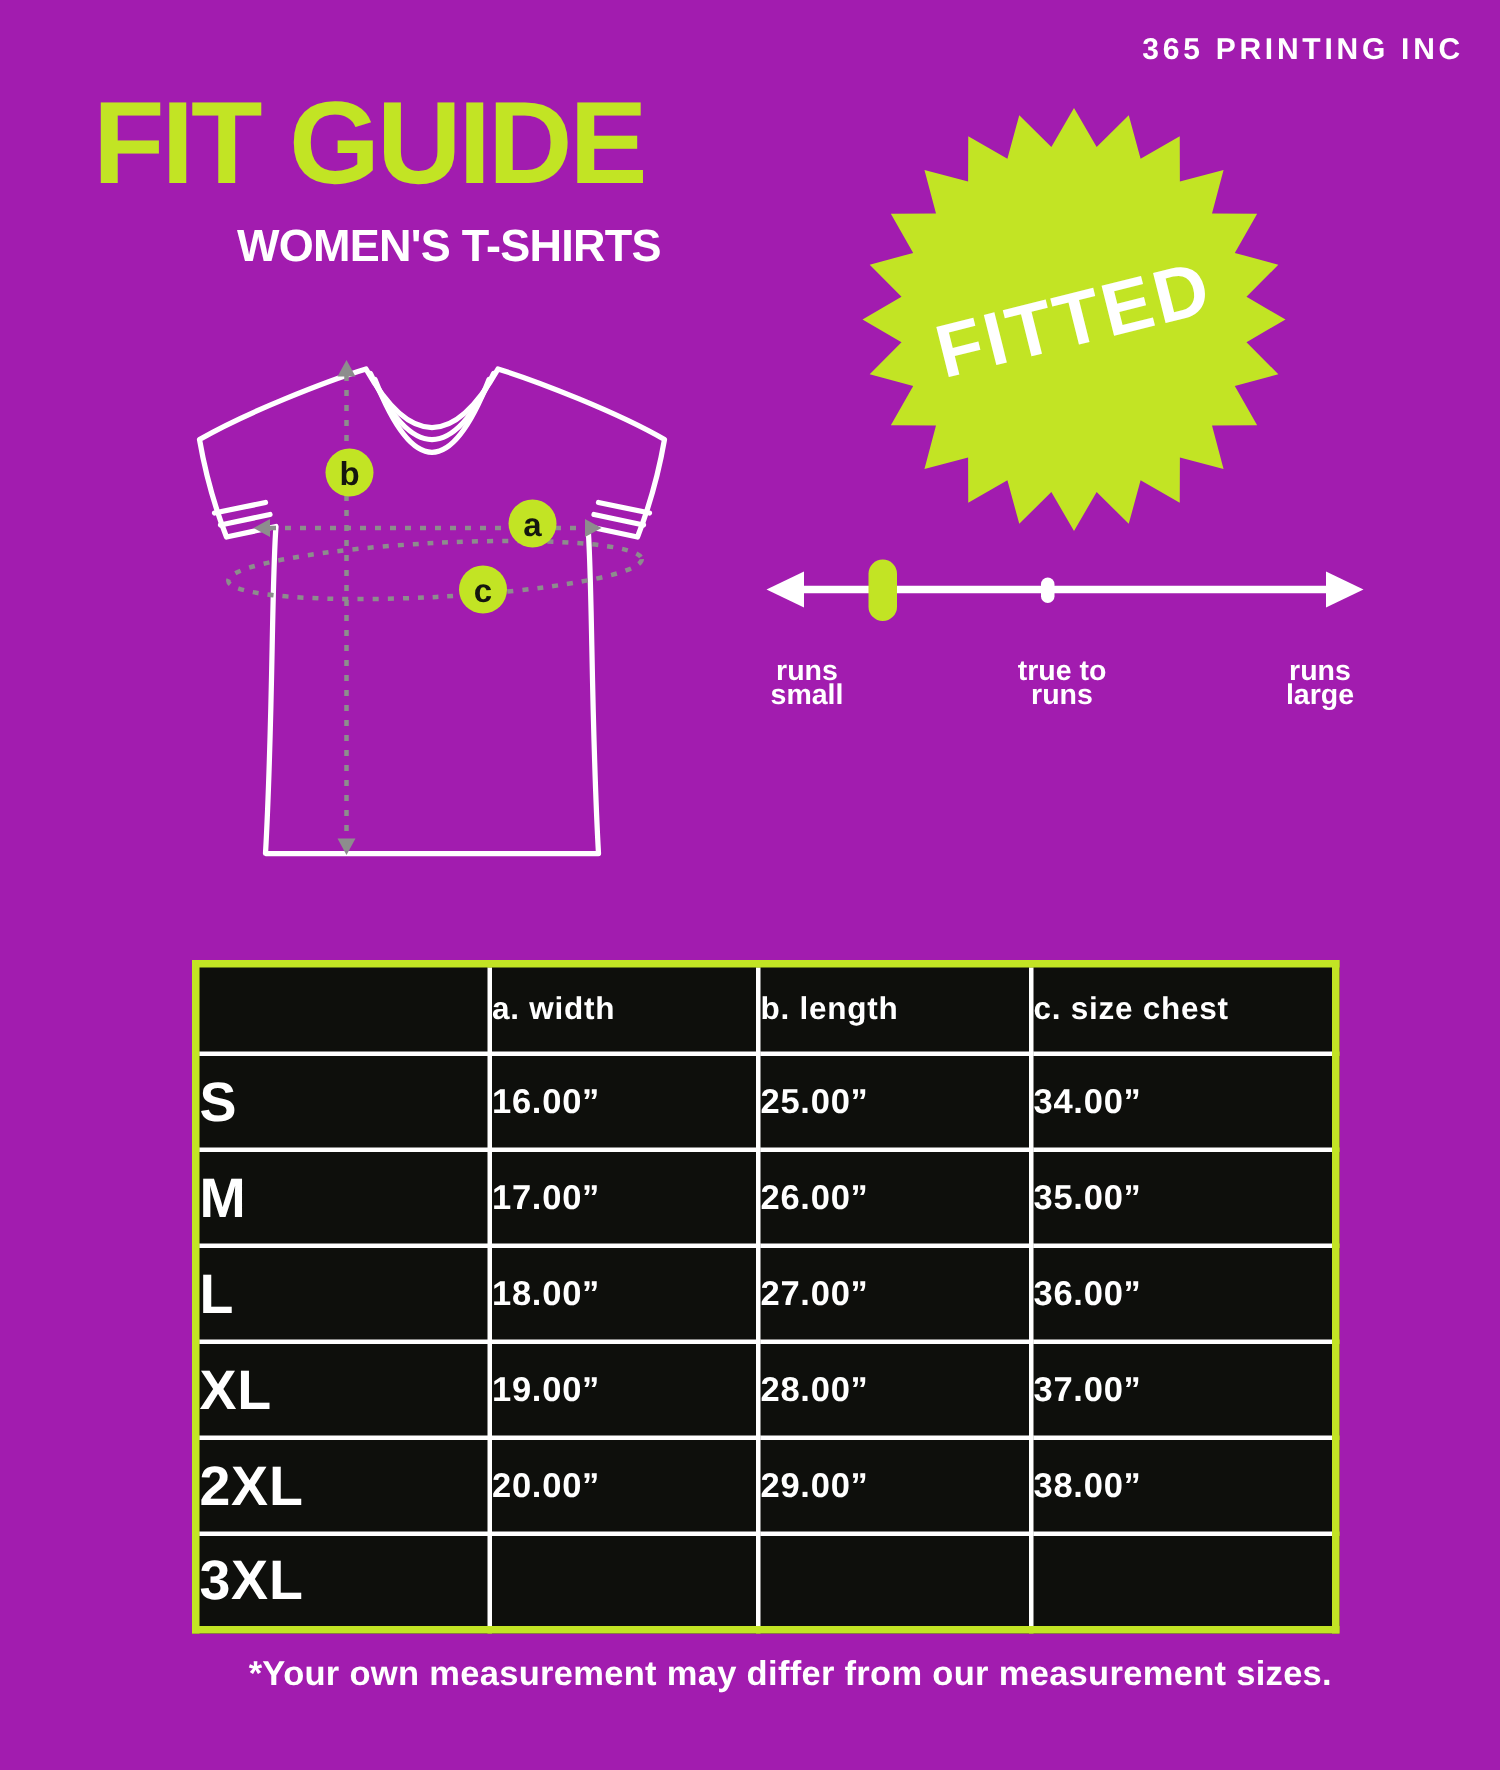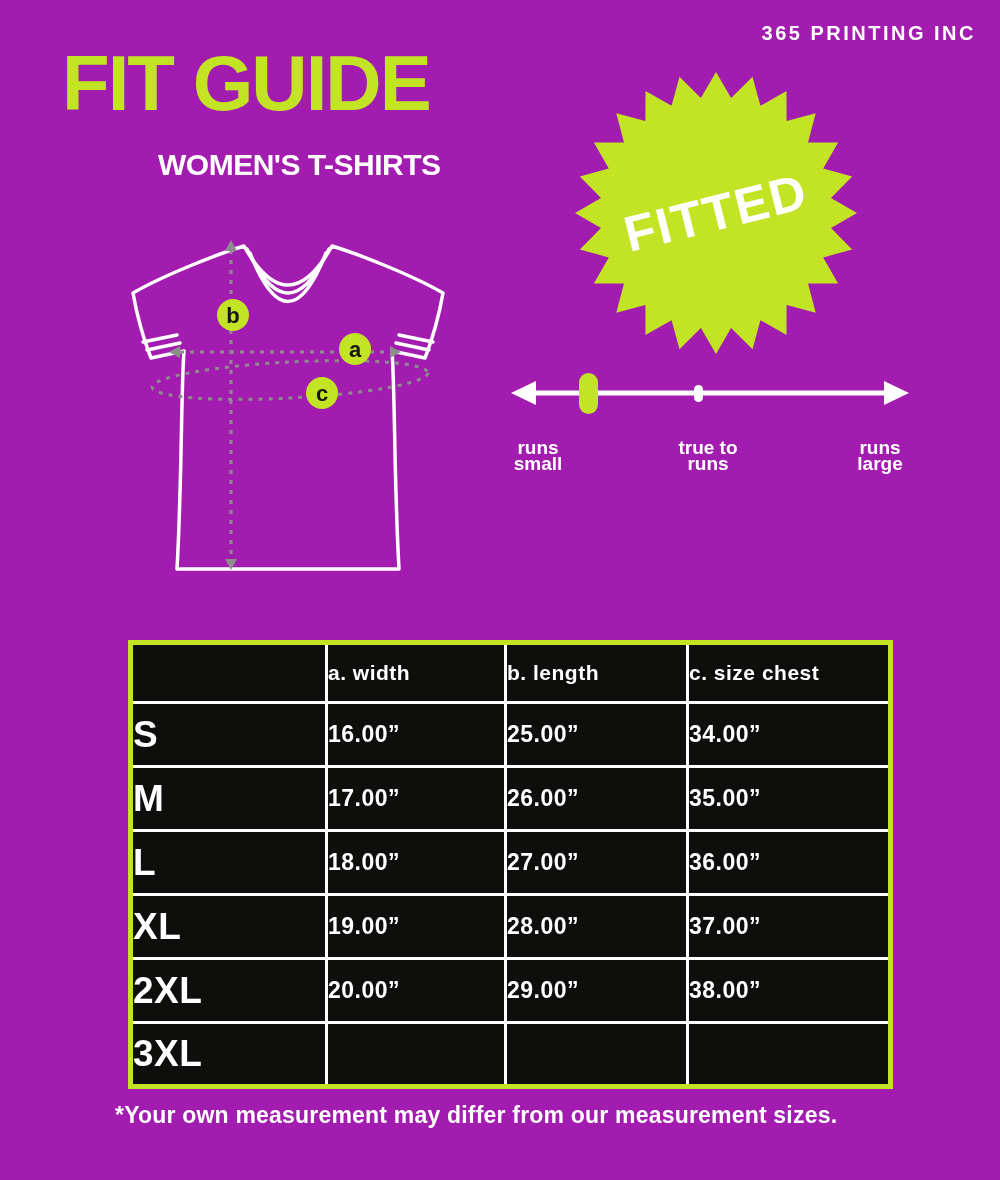--- a/index.html
+++ b/index.html
@@ -7,21 +7,21 @@
     position:relative;width:1000px;height:1180px;overflow:hidden;
     background:#a21caf;
     font-family:"Liberation Sans", sans-serif;
     -webkit-font-smoothing:antialiased;
   }
   .brand{
     position:absolute;top:22px;right:24px;
     color:#fff;font-size:20px;font-weight:bold;letter-spacing:2.5px;
   }
   .title{
-    position:absolute;left:62px;top:44px;
+    position:absolute;left:62px;top:56px;
     color:#c2e424;font-size:78px;font-weight:bold;letter-spacing:-2px;line-height:78px;
   }
   .subtitle{
     position:absolute;left:158px;top:148px;
     color:#fff;font-size:30px;font-weight:bold;letter-spacing:-0.5px;line-height:34px;
   }
   .tshirt{position:absolute;left:120px;top:230px;}
   .badge{position:absolute;left:571px;top:68px;width:290px;height:290px;}
   .badge text{
     font-family:"Liberation Sans", sans-serif;
@@ -43,22 +43,22 @@
   table.size-table td{
     border:3px solid #ffffff;color:#fff;text-align:left;vertical-align:middle;
     font-weight:bold;padding:0;
   }
   tr.hrow{height:60px;}
   tr.drow{height:64px;}
   td.hcell{font-size:21px;letter-spacing:0.5px;}
   td.scell{font-size:37px;letter-spacing:0.5px;}
   td.vcell{font-size:23px;letter-spacing:0.5px;}
   .footnote{
-    position:absolute;left:115px;top:1102px;width:760px;
-    color:#fff;font-size:23px;font-weight:bold;text-align:left;letter-spacing:0.2px;
+    position:absolute;left:128px;top:1102px;width:760px;
+    color:#fff;font-size:23px;font-weight:bold;text-align:right;letter-spacing:0.2px;
   }
   .marker-letter{
     font-family:"Liberation Sans", sans-serif;
     font-size:22px;font-weight:bold;fill:#15160f;
   }
 </style>
 </head>
 <body>
 
 <div class="canvas">

